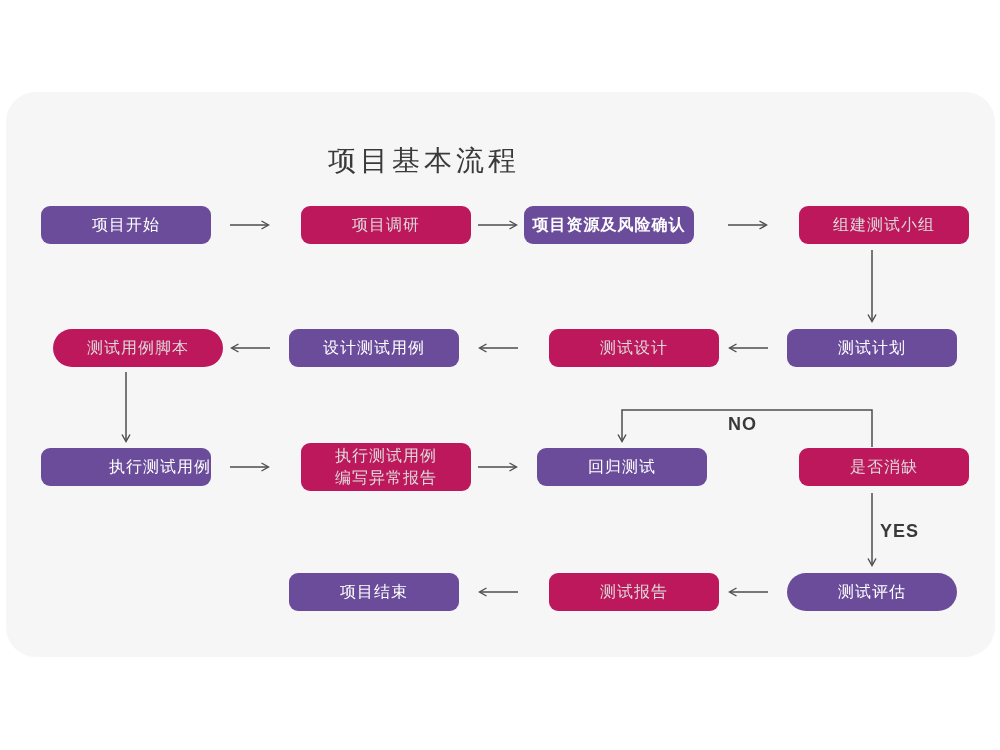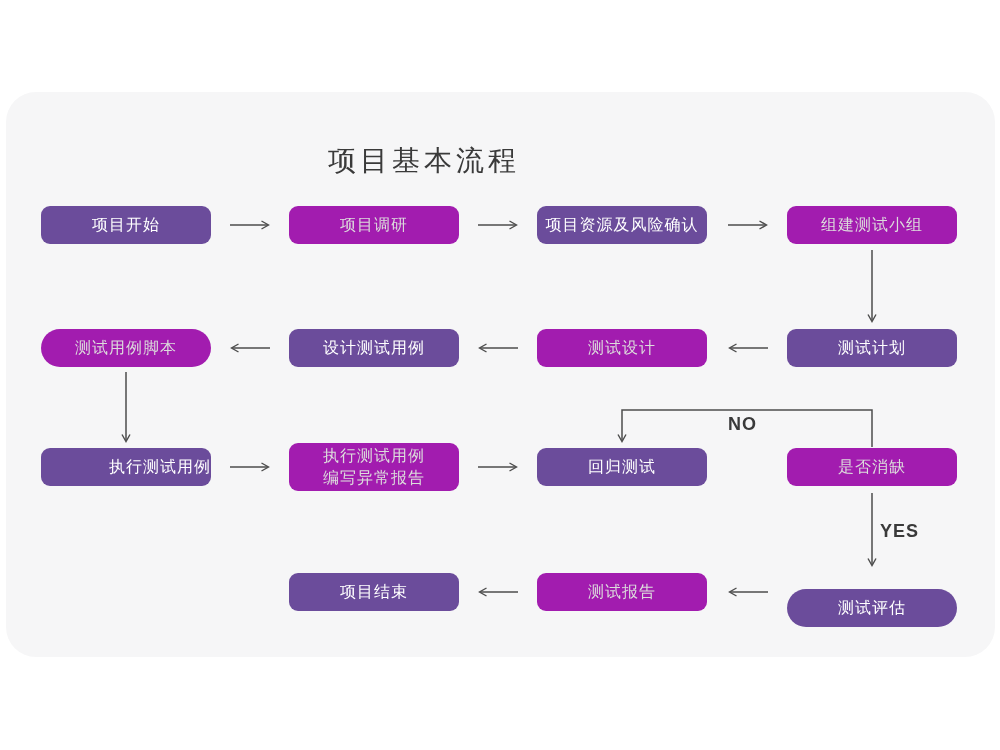--- a/index.html
+++ b/index.html
@@ -17,40 +17,40 @@
     text-align:center;font-size:28px;letter-spacing:4px;
     color:#3a3a3a;font-weight:500;
   }
   .node{
     position:absolute;width:170px;height:38px;
     display:flex;flex-direction:column;align-items:center;justify-content:center;
     border-radius:9px;font-size:16px;letter-spacing:1px;line-height:22px;
     box-sizing:border-box;
   }
   .node.purple{background:#6B4C9B;color:#ffffff;}
-  .node.gray{background:#a21caf;color:#dcdcdc;}
+  .node.gray{background:#be185d;color:#dcdcdc;margin-left:12px;}
   .edge-label{
     position:absolute;color:#3a3a3a;font-size:18px;letter-spacing:1px;font-weight:bold;
   }
   svg.arrows{position:absolute;left:0;top:0;pointer-events:none;}
 </style>
 </head>
 <body>
 
 <div class="card"></div>
 
 <div class="title">项目基本流程</div>
 
 <div class="node purple" style="left:41px;top:206px;">
     <span>项目开始</span>
   </div>
 <div class="node gray" style="left:289px;top:206px;">
     <span>项目调研</span>
   </div>
-<div class="node purple" style="left:537px;top:206px;">
+<div class="node purple" style="left:524px;top:206px;font-weight:bold;">
     <span>项目资源及风险确认</span>
   </div>
 <div class="node gray" style="left:787px;top:206px;">
     <span>组建测试小组</span>
   </div>
 
 <div class="node purple" style="left:787px;top:329px;">
     <span>测试计划</span>
   </div>
 <div class="node gray" style="left:537px;top:329px;">
@@ -70,21 +70,21 @@
   <span>执行测试用例</span>
   <span>编写异常报告</span>
 </div>
 <div class="node purple" style="left:537px;top:448px;">
     <span>回归测试</span>
   </div>
 <div class="node gray" style="left:787px;top:448px;">
     <span>是否消缺</span>
   </div>
 
-<div class="node purple" style="left:787px;top:589px;border-radius:19px;">
+<div class="node purple" style="left:787px;top:573px;border-radius:19px;">
     <span>测试评估</span>
   </div>
 <div class="node gray" style="left:537px;top:573px;">
     <span>测试报告</span>
   </div>
 <div class="node purple" style="left:289px;top:573px;">
     <span>项目结束</span>
   </div>
 
 <div class="edge-label" style="left:728px;top:414px;">NO</div>

